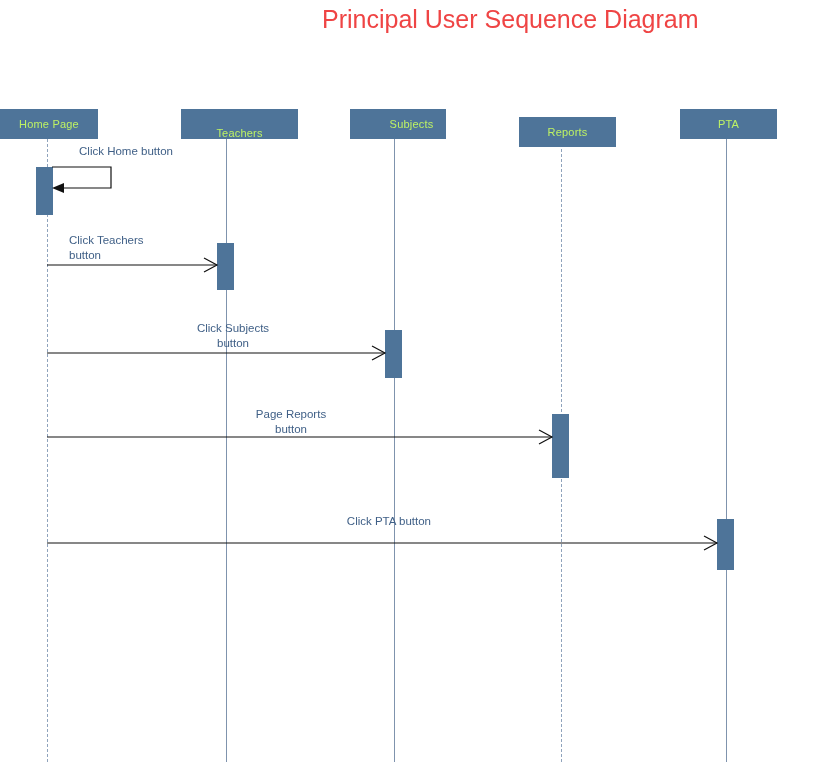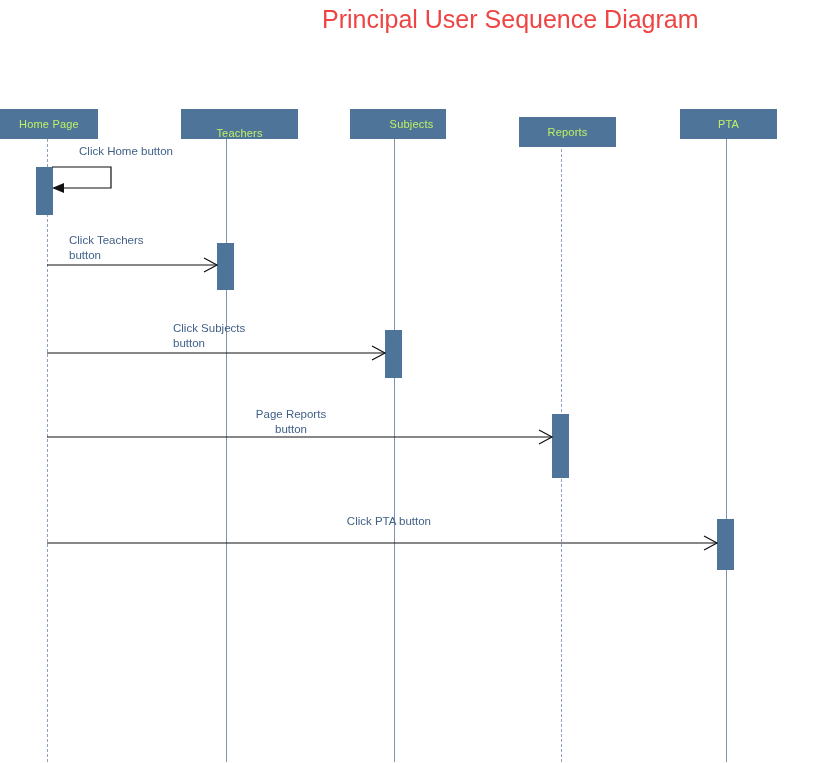--- a/index.html
+++ b/index.html
@@ -115,21 +115,21 @@
       <svg class="arrow-svg" width="190" height="20" style="left: 37px; top: 255px;">
         <line x1="10" y1="10" x2="180" y2="10" stroke="#111111" stroke-width="1.1"></line>
         <path d="M 167 3 L 180 10 L 167 17" fill="none" stroke="#111111" stroke-width="1.2"></path>
       </svg>
       <div class="msg-label" style="left: 69px; top: 233px; width: 120px; text-align: left;">Click Teachers
 button</div>
       <svg class="arrow-svg" width="358" height="20" style="left: 37px; top: 343px;">
         <line x1="10" y1="10" x2="348" y2="10" stroke="#111111" stroke-width="1.1"></line>
         <path d="M 335 3 L 348 10 L 335 17" fill="none" stroke="#111111" stroke-width="1.2"></path>
       </svg>
-      <div class="msg-label" style="left: 173px; top: 321px; width: 120px; text-align: left;">Click Subjects
+      <div class="msg-label" style="left: 173px; top: 321px; width: 120px; text-align: center;">Click Subjects
 button</div>
       <svg class="arrow-svg" width="525" height="20" style="left: 37px; top: 427px;">
         <line x1="10" y1="10" x2="515" y2="10" stroke="#111111" stroke-width="1.1"></line>
         <path d="M 502 3 L 515 10 L 502 17" fill="none" stroke="#111111" stroke-width="1.2"></path>
       </svg>
       <div class="msg-label" style="left: 231px; top: 407px; width: 120px; text-align: center;">Page Reports
 button</div>
       <svg class="arrow-svg" width="690" height="20" style="left: 37px; top: 533px;">
         <line x1="10" y1="10" x2="680" y2="10" stroke="#111111" stroke-width="1.1"></line>
         <path d="M 667 3 L 680 10 L 667 17" fill="none" stroke="#111111" stroke-width="1.2"></path>

